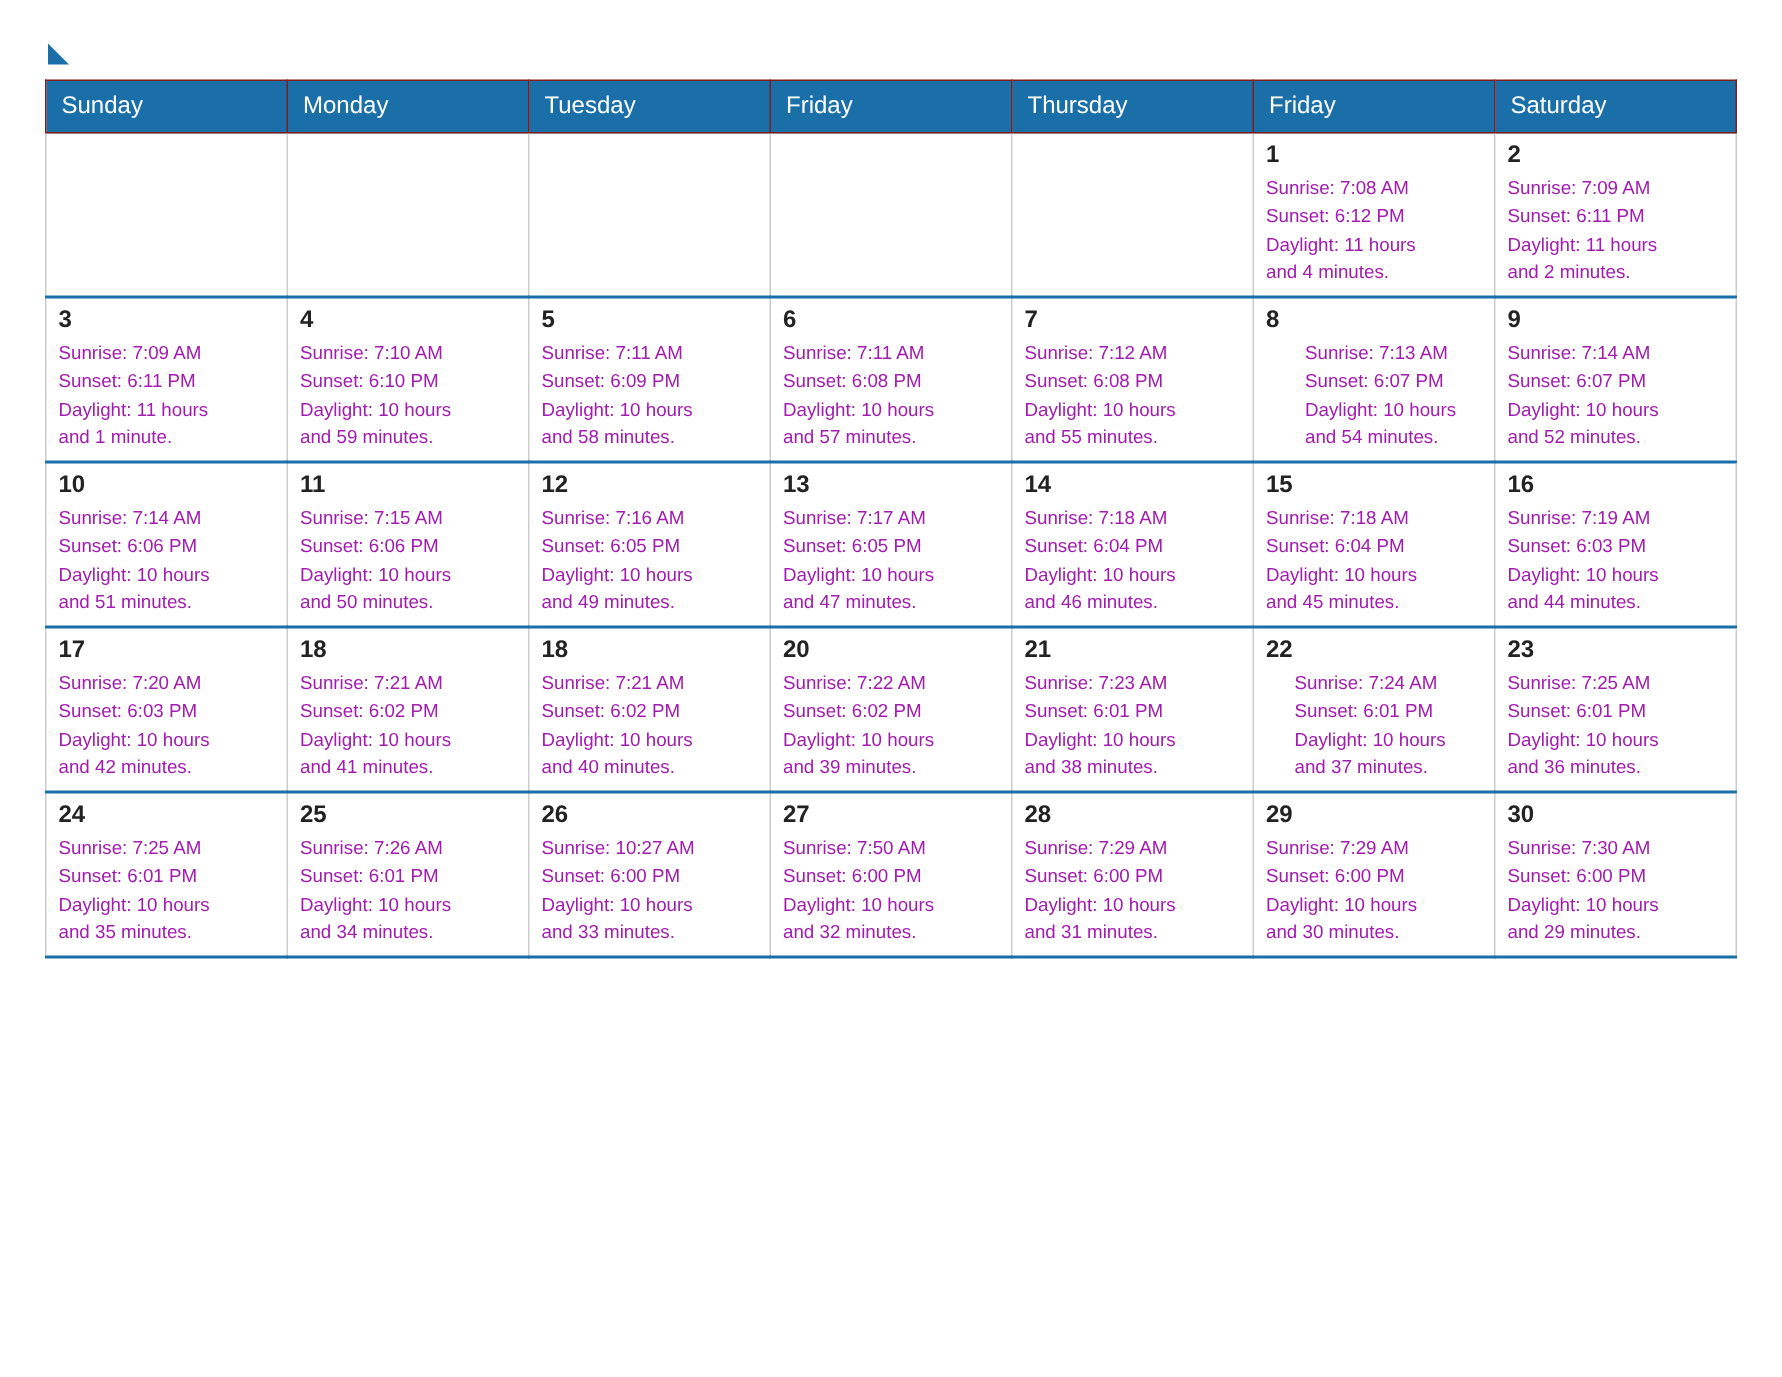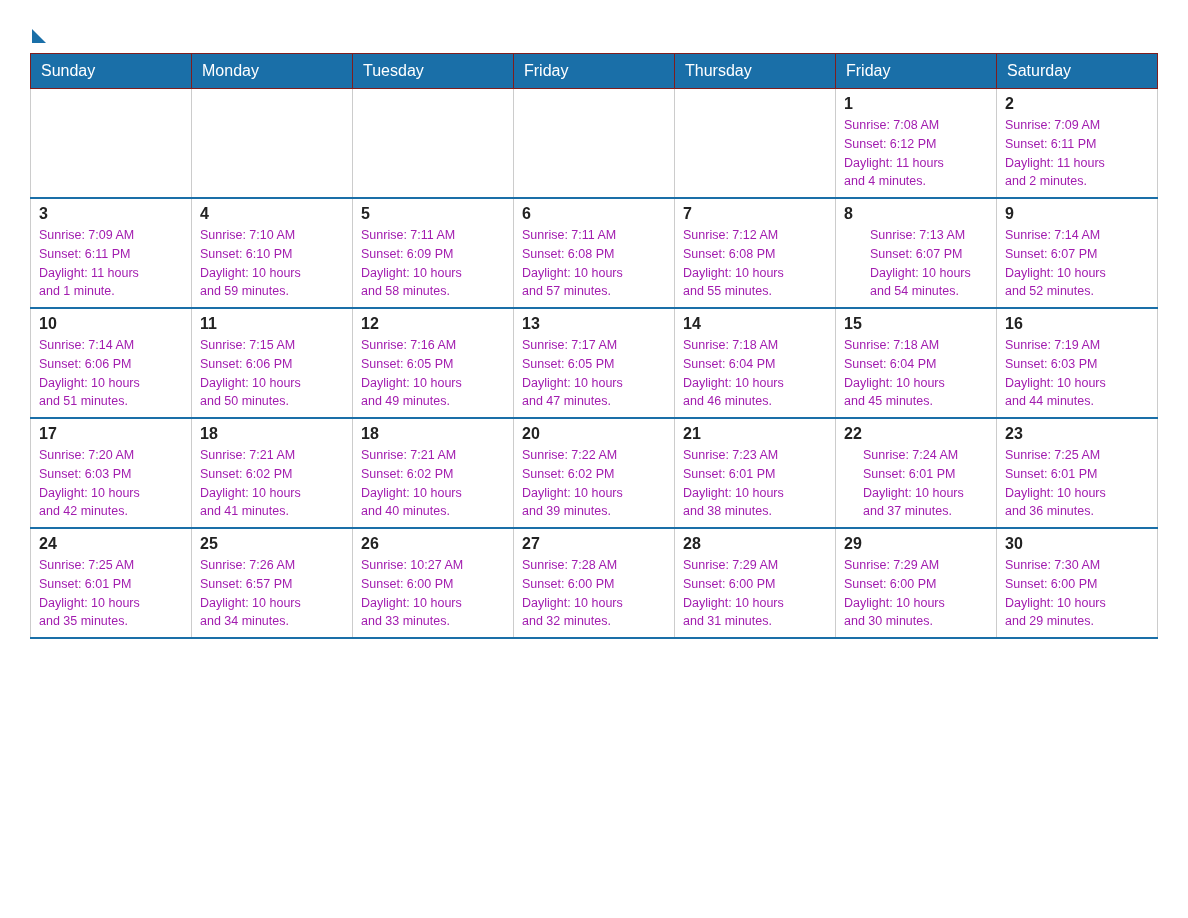--- a/index.html
+++ b/index.html
@@ -310,34 +310,34 @@
         <td>
           <span class="day-number">24</span>
           <div class="day-detail" style="white-space: pre-line;">Sunrise: 7:25 AM
 Sunset: 6:01 PM
 Daylight: 10 hours
 and 35 minutes.</div>
         </td>
         <td>
           <span class="day-number">25</span>
           <div class="day-detail" style="white-space: pre-line;">Sunrise: 7:26 AM
-Sunset: 6:57 PM
+Sunset: 6:01 PM
 Daylight: 10 hours
 and 34 minutes.</div>
         </td>
         <td>
           <span class="day-number">26</span>
           <div class="day-detail" style="white-space: pre-line;">Sunrise: 10:27 AM
 Sunset: 6:00 PM
 Daylight: 10 hours
 and 33 minutes.</div>
         </td>
         <td>
           <span class="day-number">27</span>
-          <div class="day-detail" style="white-space: pre-line;">Sunrise: 7:28 AM
+          <div class="day-detail" style="white-space: pre-line;">Sunrise: 7:50 AM
 Sunset: 6:00 PM
 Daylight: 10 hours
 and 32 minutes.</div>
         </td>
         <td>
           <span class="day-number">28</span>
           <div class="day-detail" style="white-space: pre-line;">Sunrise: 7:29 AM
 Sunset: 6:00 PM
 Daylight: 10 hours
 and 31 minutes.</div>

